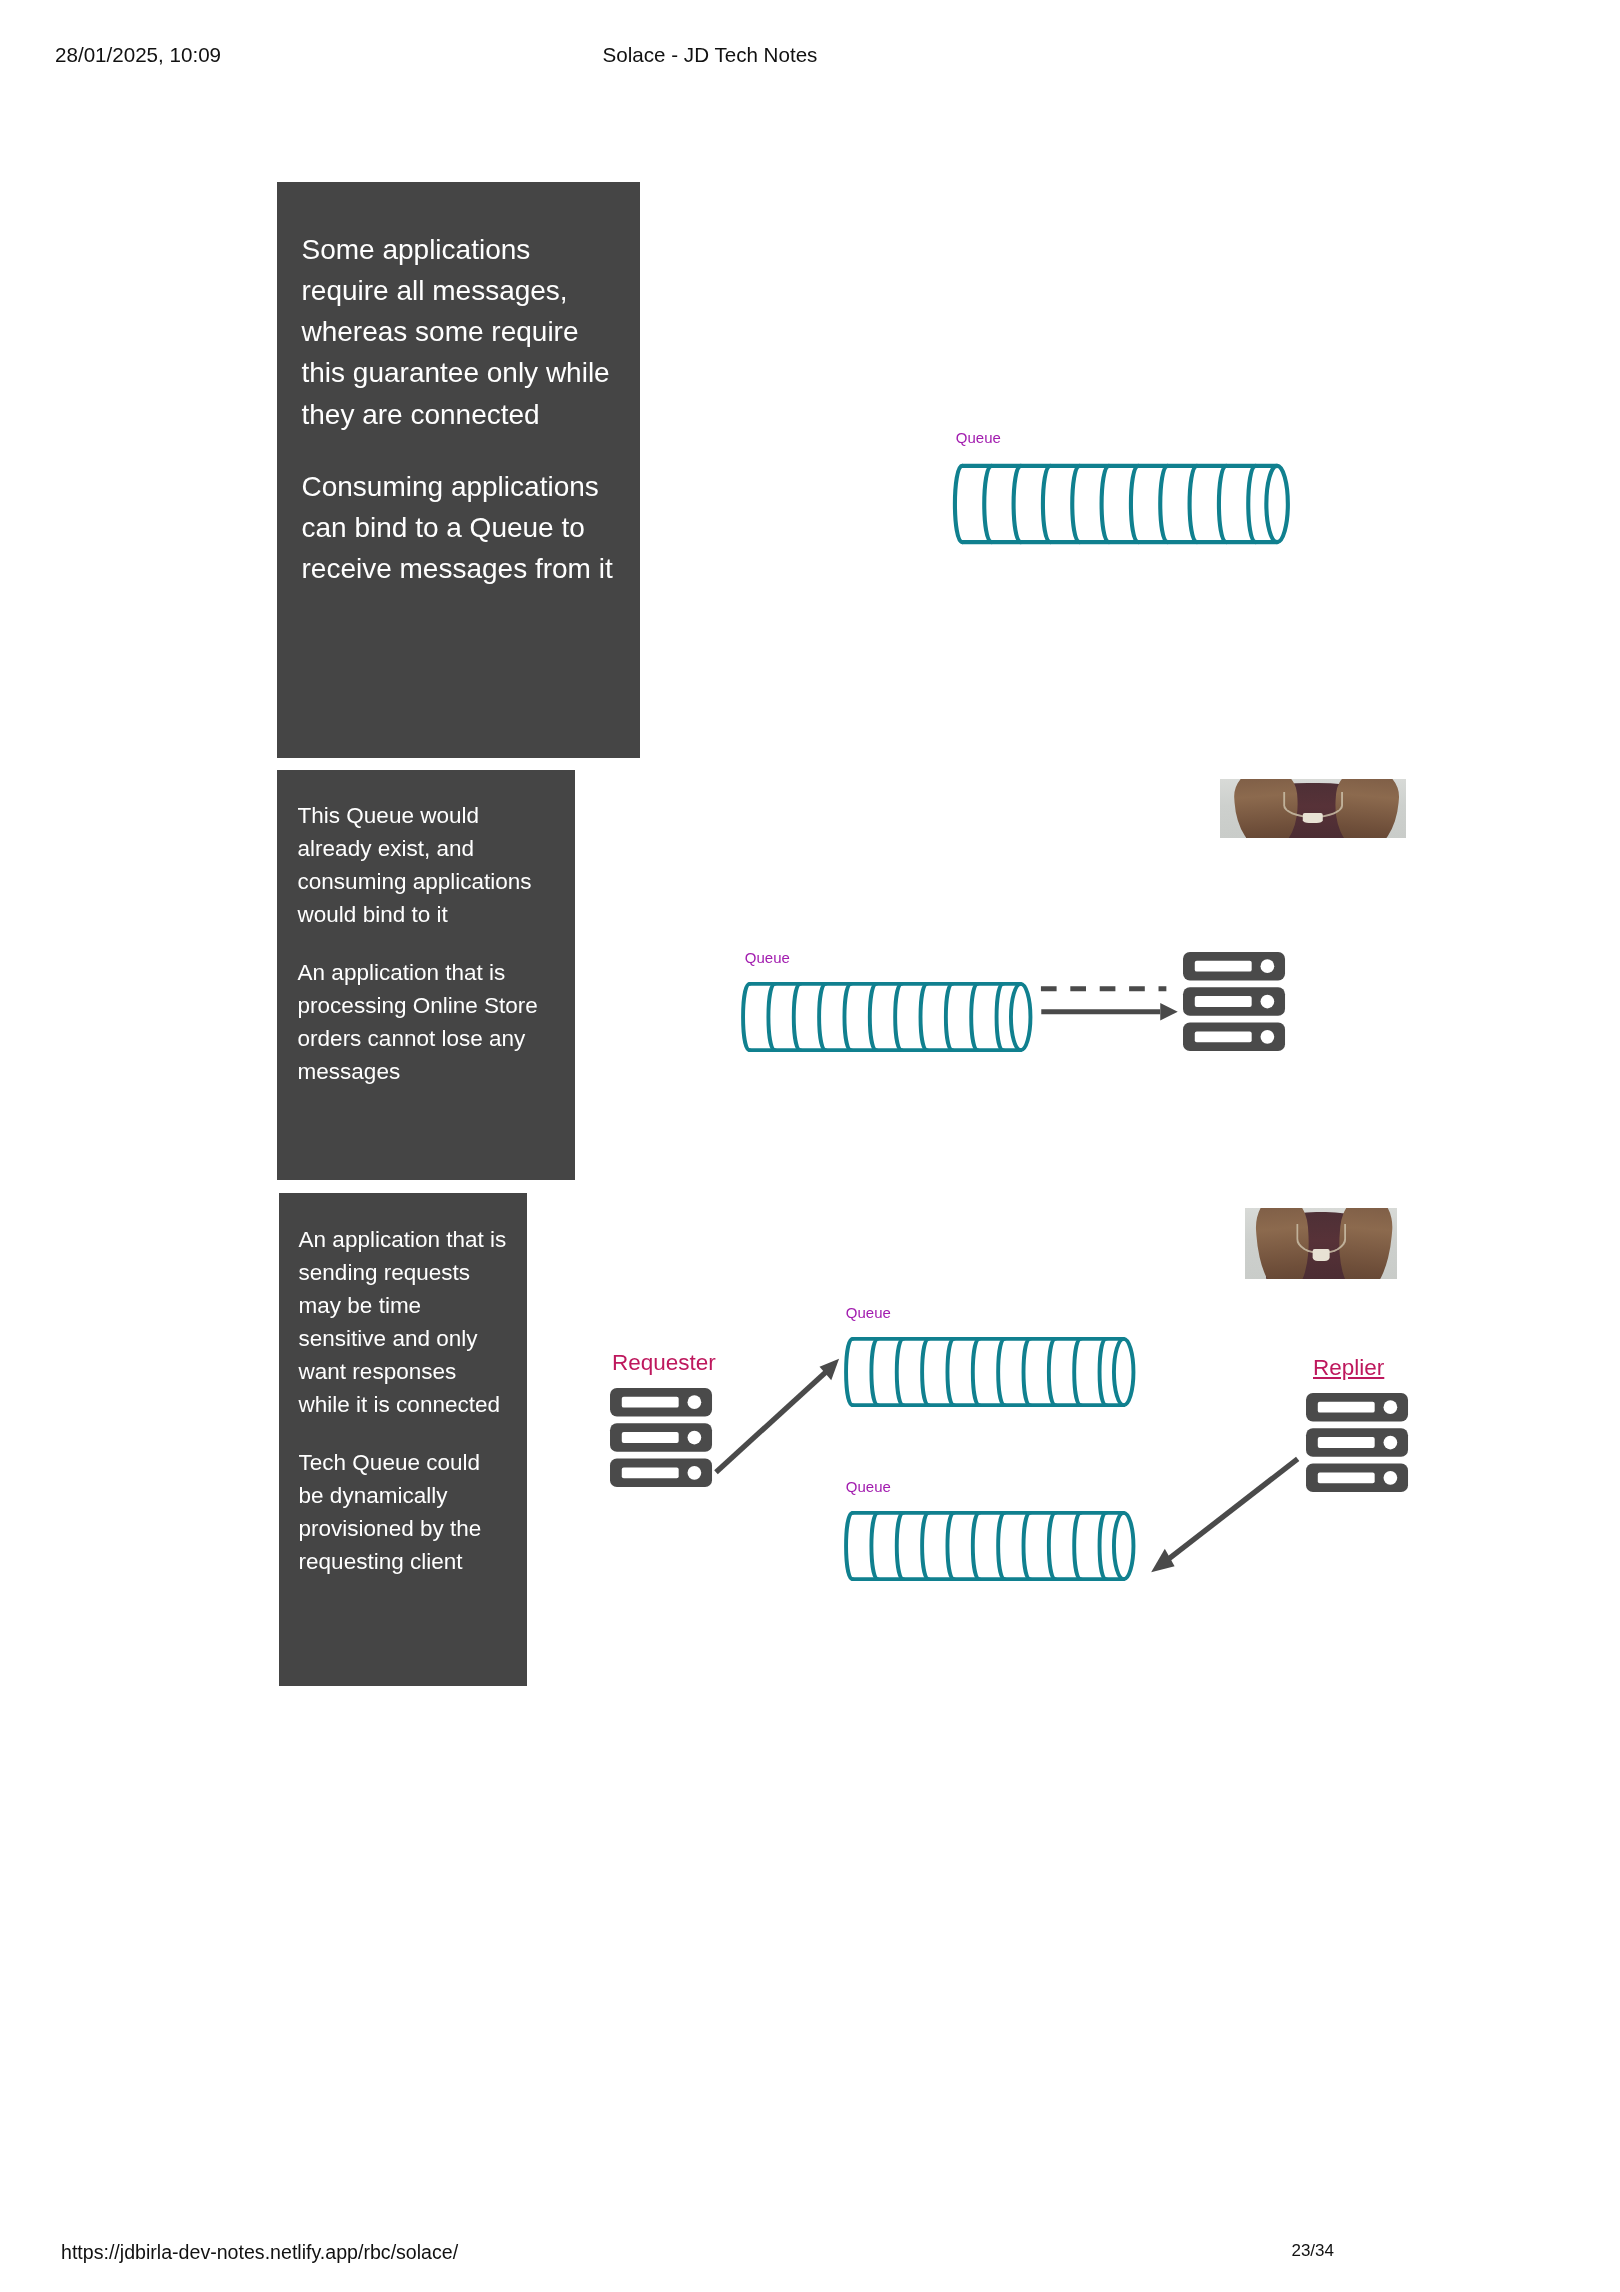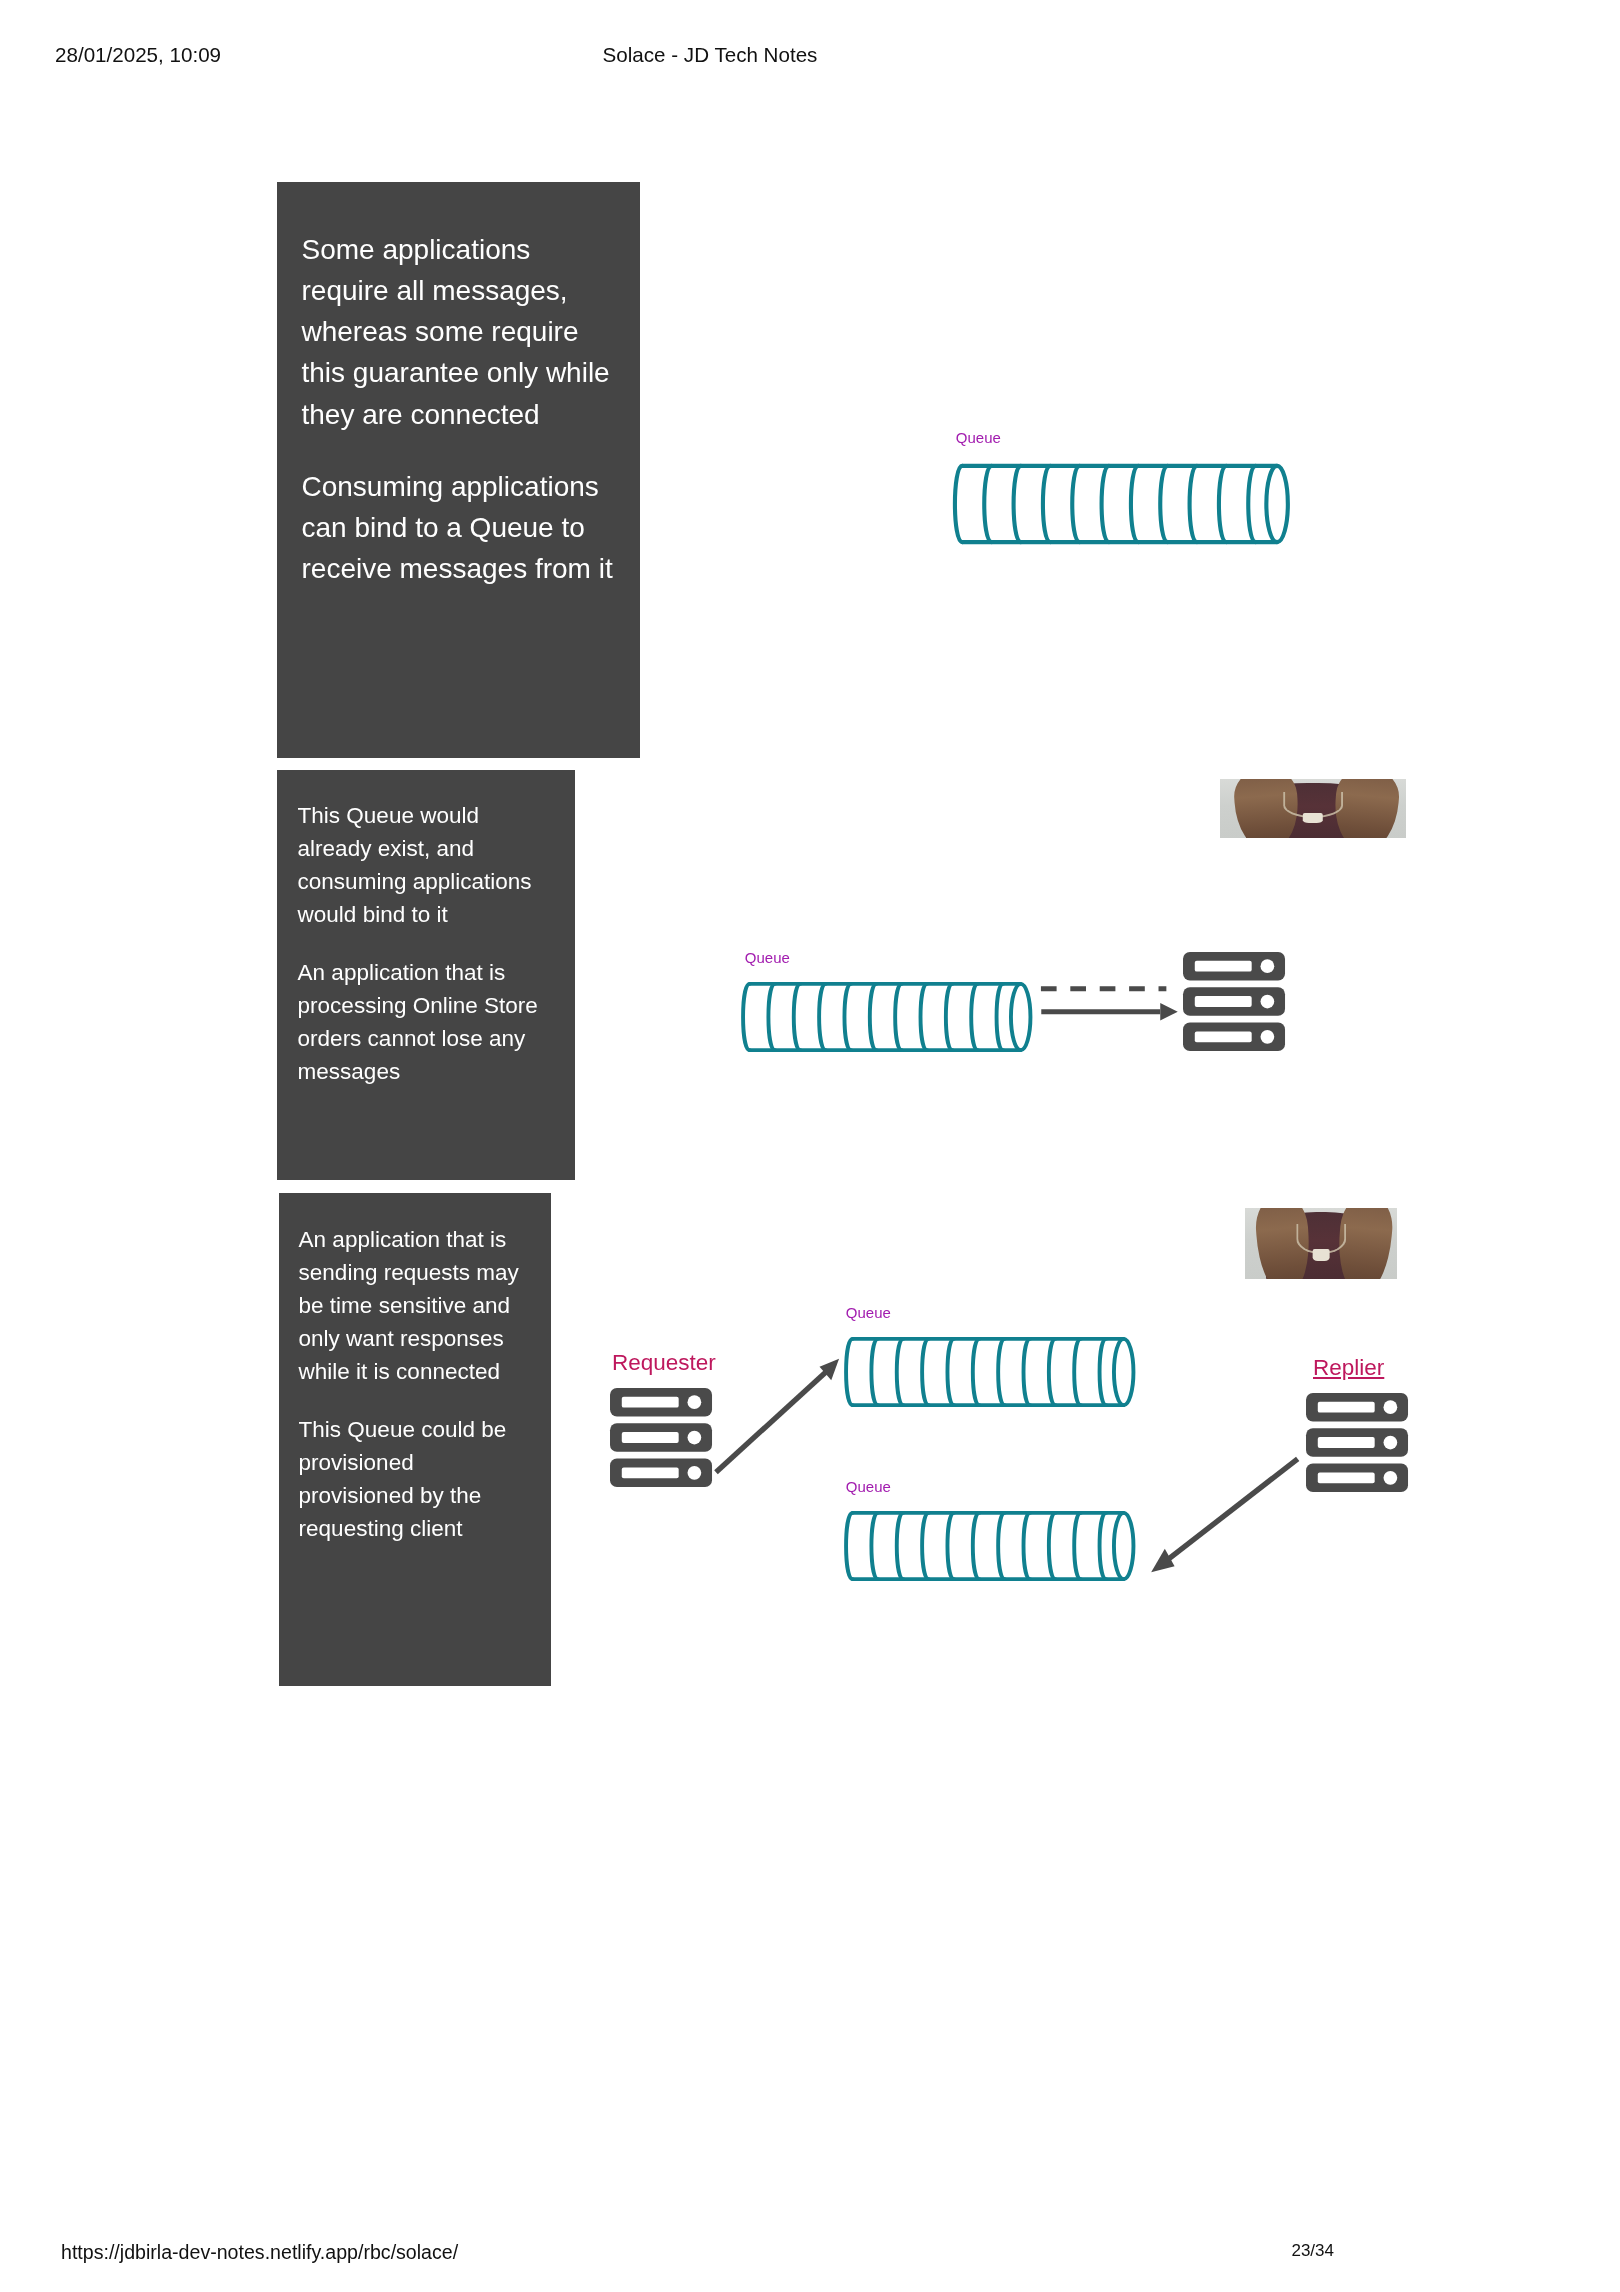--- a/index.html
+++ b/index.html
@@ -96,21 +96,21 @@
     top: 770px;
     width: 298px;
     height: 410px;
     padding: 29px 19.6px 19.6px 20.6px;
     font-size: 22.5px;
     line-height: 1.47;
   }
   #panel-3 {
     left: 279px;
     top: 1193px;
-    width: 272px;
+    width: 248px;
     height: 493px;
     padding: 30px 19.6px 19.6px 19.6px;
     font-size: 22.5px;
     line-height: 1.47;
   }
 
   
   .queue-group {
     position: absolute;
   }
@@ -209,21 +209,21 @@
   <p>Consuming applications can bind to a Queue to receive messages from it</p>
 </div>
 
 <div class="note-panel" id="panel-2">
   <p>This Queue would already exist, and consuming applications would bind to it</p>
   <p>An application that is processing Online Store orders cannot lose any messages</p>
 </div>
 
 <div class="note-panel" id="panel-3">
   <p>An application that is sending requests may be time sensitive and only want responses while it is connected</p>
-  <p>This Queue could be provisioned provisioned by the requesting client</p>
+  <p>Tech Queue could be dynamically provisioned by the requesting client</p>
 </div>
 
 <div class="queue-group" style="left:946px; top:429px;">
   <div class="queue-label" style="left:9.8px; top:0px;">Queue</div>
   <svg class="queue-cyl" style="left:0px; top:31px;" width="363" height="88" viewBox="0 0 370 90">
     <g fill="none" stroke="#10808f" stroke-width="4.2" stroke-linecap="round">
       <path d="M16 6 L338 6"></path>
       <path d="M16 84 L338 84"></path>
       <path d="M16 6 C6 6 6 84 16 84"></path>
       <path d="M46 6 C36 6 36 84 46 84"></path>

